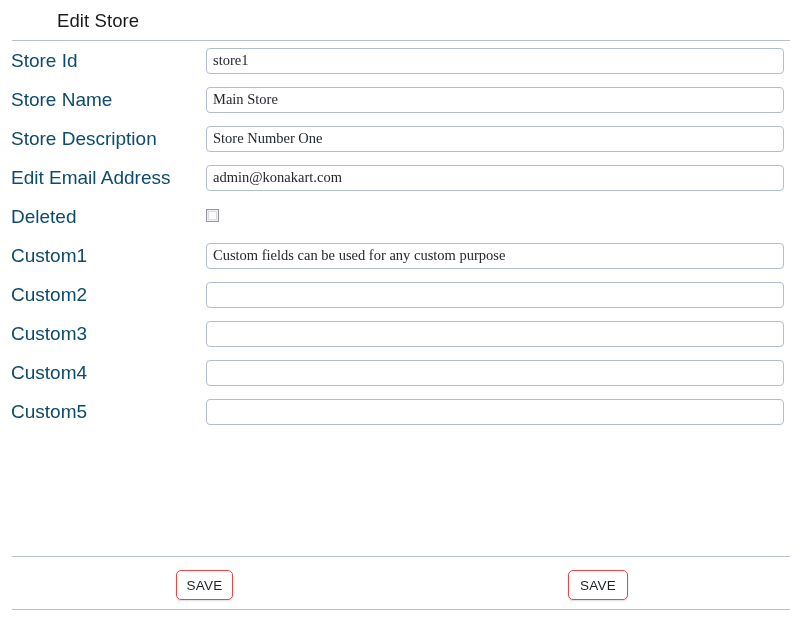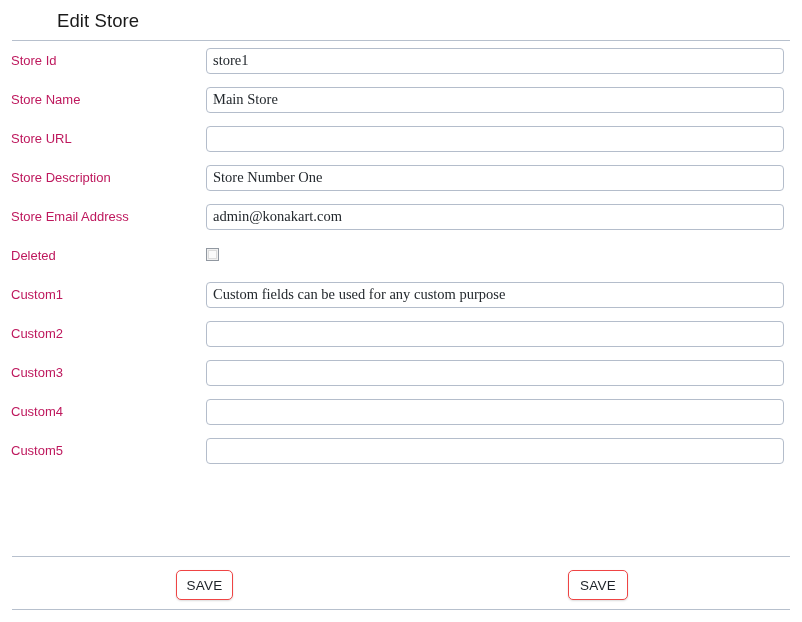--- a/index.html
+++ b/index.html
@@ -85,22 +85,22 @@
   }
   .row {
     position: relative;
     height: 39px;
   }
   .row-label {
     position: absolute;
     left: 11px;
     top: 50%;
     transform: translateY(-50%);
-    font-size: 13px;
-    color: #be185d;
+    font-size: 19px;
+    color: #0c4a6e;
     white-space: nowrap;
     line-height: 18px;
   }
   .row-field {
     position: absolute;
     left: 206px;
     top: 50%;
     transform: translateY(-50%);
   }
 
@@ -201,29 +201,25 @@
   <div class="form-area" id="form-area">
       <div class="row">
         <div class="row-label">Store Id</div>
         <div class="row-field"><input type="text" class="text-input" value="store1" style=""></div>
       </div>
       <div class="row">
         <div class="row-label">Store Name</div>
         <div class="row-field"><input type="text" class="text-input" value="Main Store" style=""></div>
       </div>
       <div class="row">
-        <div class="row-label">Store URL</div>
-        <div class="row-field"><input type="text" class="text-input" value="" style=""></div>
-      </div>
-      <div class="row">
         <div class="row-label">Store Description</div>
         <div class="row-field"><input type="text" class="text-input" value="Store Number One" style=""></div>
       </div>
       <div class="row">
-        <div class="row-label">Store Email Address</div>
+        <div class="row-label">Edit Email Address</div>
         <div class="row-field"><input type="text" class="text-input" value="admin@konakart.com" style=""></div>
       </div>
       <div class="row">
         <div class="row-label">Deleted</div>
         <div class="row-field"><div class="cbox"></div></div>
       </div>
       <div class="row">
         <div class="row-label">Custom1</div>
         <div class="row-field"><input type="text" class="text-input" value="Custom fields can be used for any custom purpose" style=""></div>
       </div>

